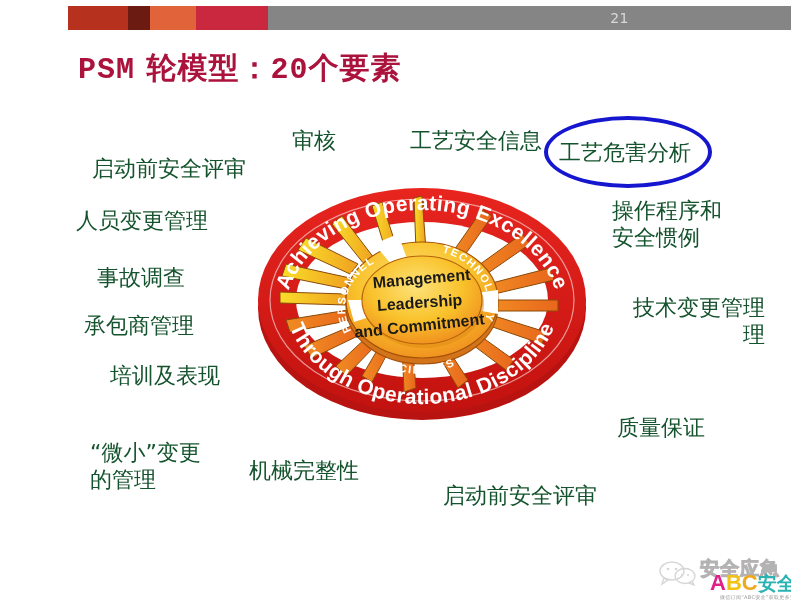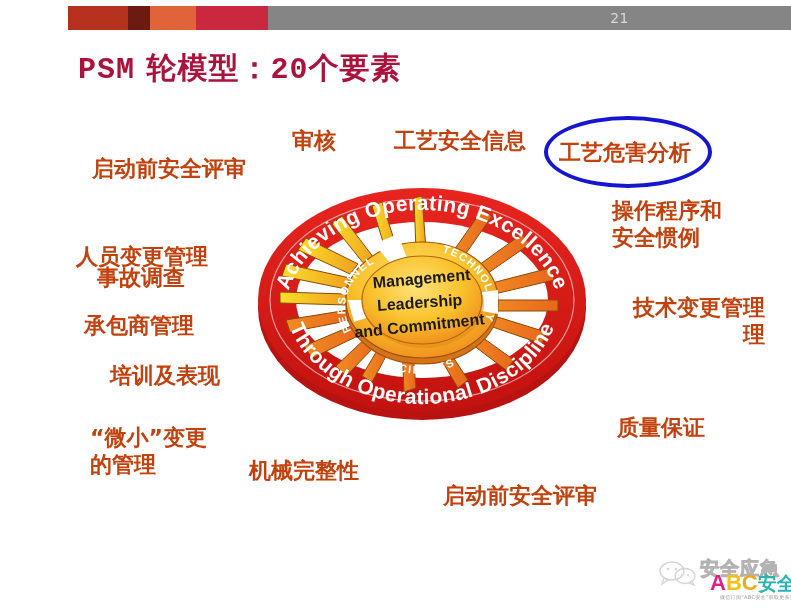--- a/index.html
+++ b/index.html
@@ -27,21 +27,21 @@
   
   #slide-title{
     position:absolute;left:78px;top:48px;
     color:#ab123c;font-weight:bold;font-size:30px;
     letter-spacing:1px;white-space:nowrap;
   }
   #slide-title .latin{font-family:Liberation Mono, monospace;}
 
   
   .label{
-    position:absolute;color:#c2410c;font-size:22px;font-weight:bold;
+    position:absolute;color:#14532d;font-size:22px;font-weight:normal;
     line-height:1.22;white-space:pre-line;
     font-family:"DejaVu Sans","Liberation Sans",sans-serif;
   }
 
   
   #phq-highlight{
     position:absolute;left:544px;top:116px;width:168px;height:72px;
     border:4px solid #1616cf;border-radius:50%;
     box-sizing:border-box;
   }
@@ -188,31 +188,31 @@
   <text x="174" y="136" text-anchor="middle" transform="rotate(-4 174 136)" font-family="Liberation Sans, sans-serif" font-weight="bold" font-size="16" fill="#1a1a1a">Leadership</text>
   <text x="174" y="159" text-anchor="middle" transform="rotate(-6 174 159)" font-family="Liberation Sans, sans-serif" font-weight="bold" font-size="16" fill="#1a1a1a">and Commitment</text>
 </svg>
 </div>
 
 <div id="phq-highlight"></div>
 
 <div id="labels">
     <div class="label" style="left: 92px; top: 156px;">启动前安全评审</div>
     <div class="label" style="left: 292px; top: 128px;">审核</div>
-    <div class="label" style="left: 394px; top: 128px;">工艺安全信息</div>
+    <div class="label" style="left: 410px; top: 128px;">工艺安全信息</div>
     <div class="label" style="left: 559px; top: 140px;">工艺危害分析</div>
-    <div class="label" style="left: 76px; top: 208px; margin-top: 36px;">人员变更管理</div>
+    <div class="label" style="left: 76px; top: 208px;">人员变更管理</div>
     <div class="label" style="left: 612px; top: 198px;">操作程序和
 安全惯例</div>
     <div class="label" style="left: 97px; top: 265px;">事故调查</div>
     <div class="label" style="left: 633px; top: 295px; text-align: right;">技术变更管理
 理</div>
     <div class="label" style="left: 84px; top: 313px; text-align: center;">承包商管理</div>
     <div class="label" style="left: 84px; top: 363px; margin-left: 26px;">培训及表现</div>
-    <div class="label" style="left: 90px; top: 425px;">“微小”变更
+    <div class="label" style="left: 90px; top: 440px;">“微小”变更
 的管理</div>
     <div class="label" style="left: 617px; top: 415px; text-align: center;">质量保证</div>
     <div class="label" style="left: 249px; top: 458px;">机械完整性</div>
     <div class="label" style="left: 443px; top: 483px;">启动前安全评审</div>
   </div>
 
 <div id="watermark">
   <svg id="wm-bubble" viewBox="0 0 40 26">
     <ellipse cx="14" cy="11" rx="12" ry="9" fill="none" stroke="#8c8c8c" stroke-width="1.4"></ellipse>
     <path d="M6,18 L4,24 L10,20 Z" fill="none" stroke="#8c8c8c" stroke-width="1.4"></path>

